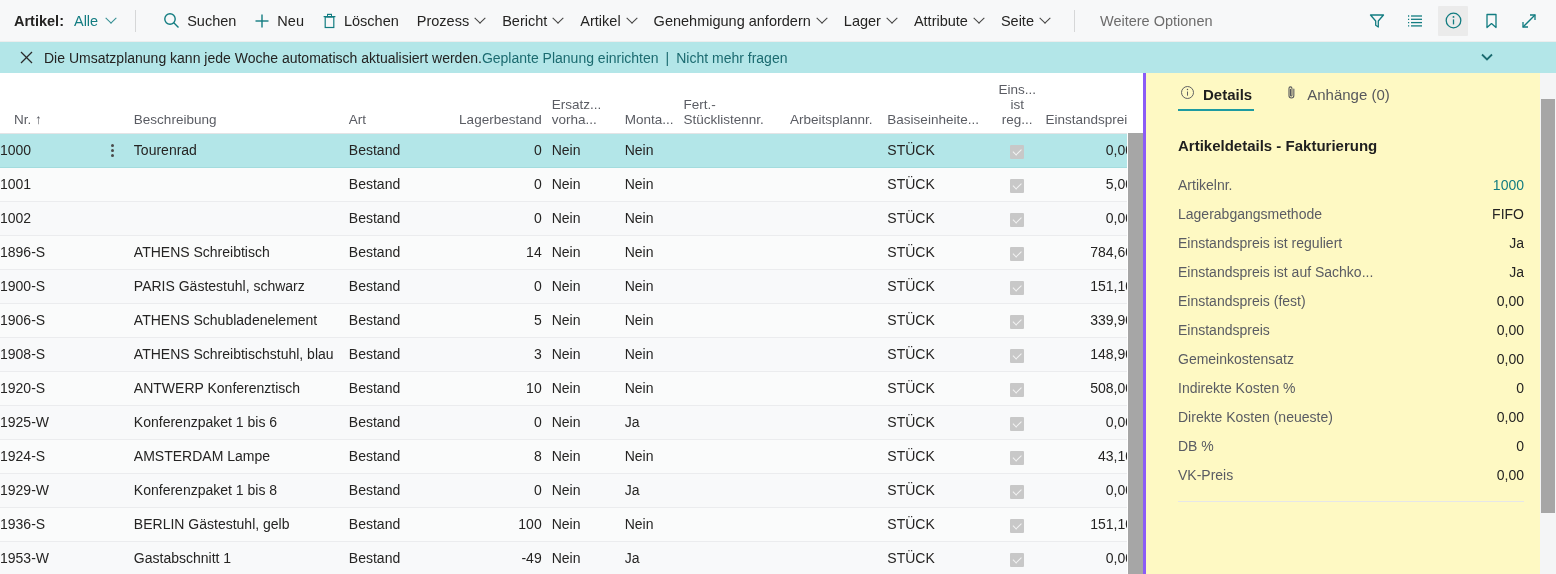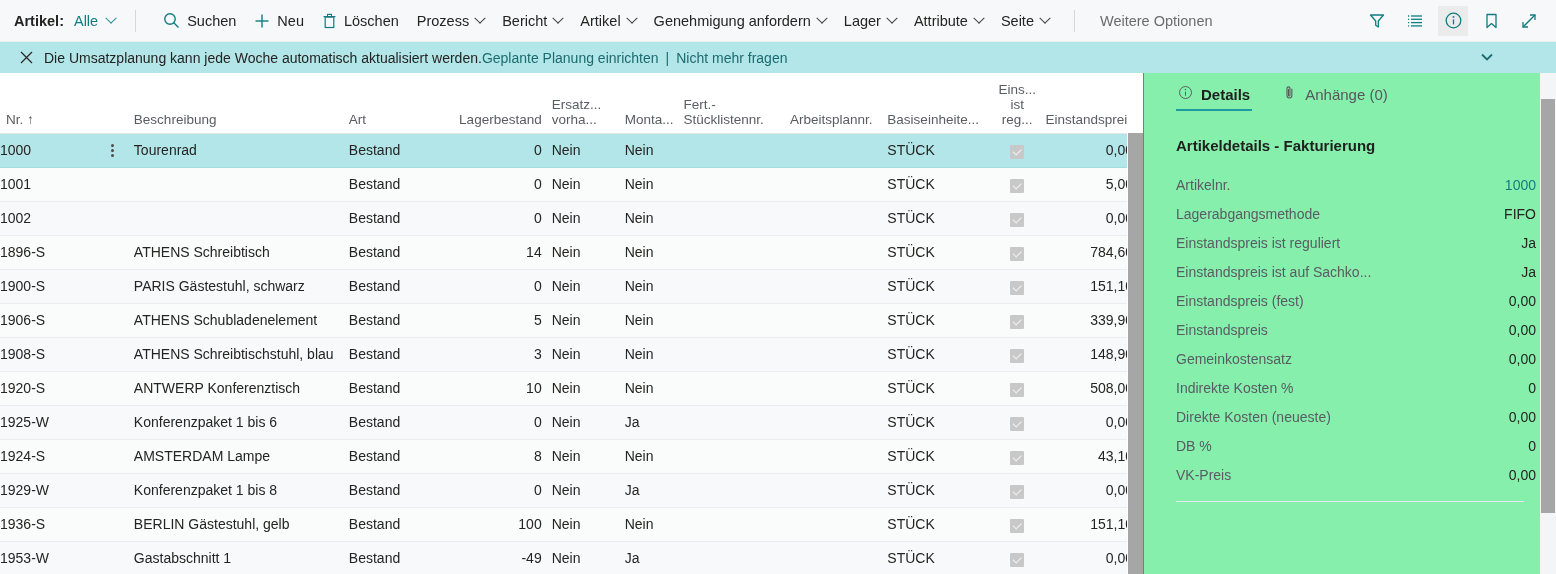--- a/index.html
+++ b/index.html
@@ -194,22 +194,22 @@
     top: 60px; left: 1px;
     width: 15px;
     height: 441px;
     background: #a6a6a6;
   }
 
   
   .factbox {
     flex: 1;
     position: relative;
-    background: #86efac;
-    border-left: 1px solid #8b5cf6;
+    background: #fef9c3;
+    border-left: 3px solid #8b5cf6;
     padding: 0 0 0 32px;
   }
   .fb-tabs {
     display: flex;
     align-items: center;
     gap: 28px;
     padding-top: 8px;
   }
   .fb-tab {
     display:flex; align-items:center; gap:8px;
@@ -230,21 +230,21 @@
     font-weight: 700;
     color: #1f1f1f;
     margin-top: 26px;
     margin-bottom: 16px;
   }
   .fb-row {
     display: flex;
     align-items: center;
     justify-content: space-between;
     height: 29px;
-    padding-right: 20px;
+    padding-right: 32px;
     font-size: 14px;
   }
   .fb-k { color: #5a5c63; }
   .fb-v { color: #252423; text-align: right; }
   .fb-v.lnk { color: #127c81; }
   .fb-sep {
     margin-top: 12px;
     margin-right: 32px;
     border-top: 1px solid #e6e7e8;
   }
@@ -409,21 +409,21 @@
           <col style="width:72px">
             <col style="width:58px">
             <col style="width:105px">
             <col style="width:96px">
           <col style="width:100px">
             <col style="width:56px">
             <col style="width:96px">
         </colgroup>
         <thead>
           <tr>
-            <th style="padding-left:6px">
+            <th style="padding-left:14px">
               <span>Nr.</span>
               <span>↑</span>
             </th>
             <th>Beschreibung</th>
             <th>Art</th>
             <th class="num">Lagerbestand</th>
             <th>
               <span class="hdr-sub">Ersatz...</span>
               <span class="hdr-sub">vorha...</span>
             </th>

